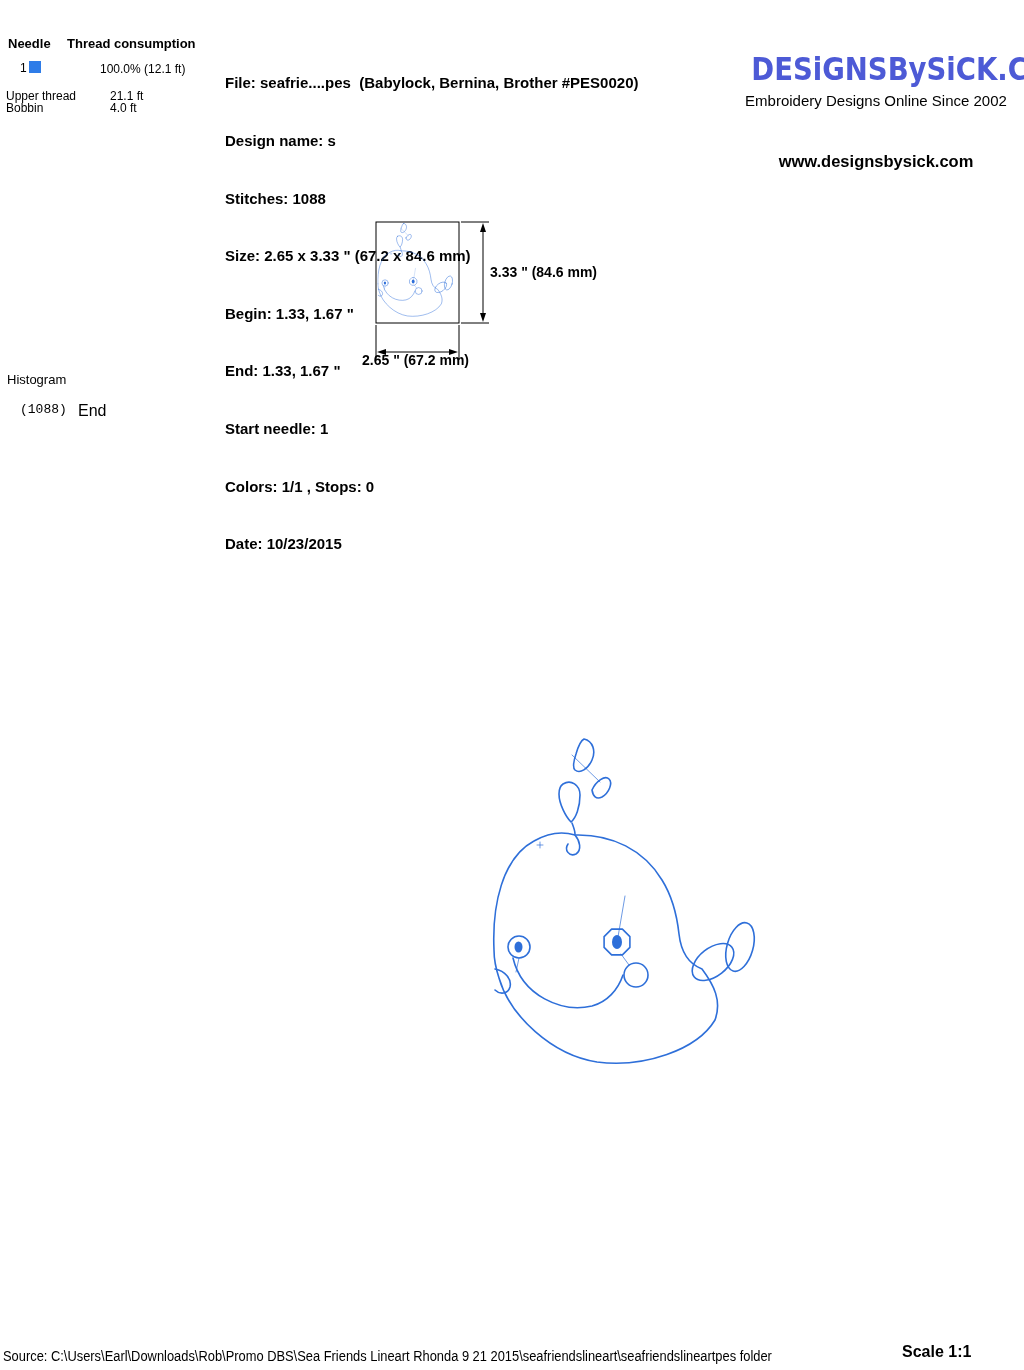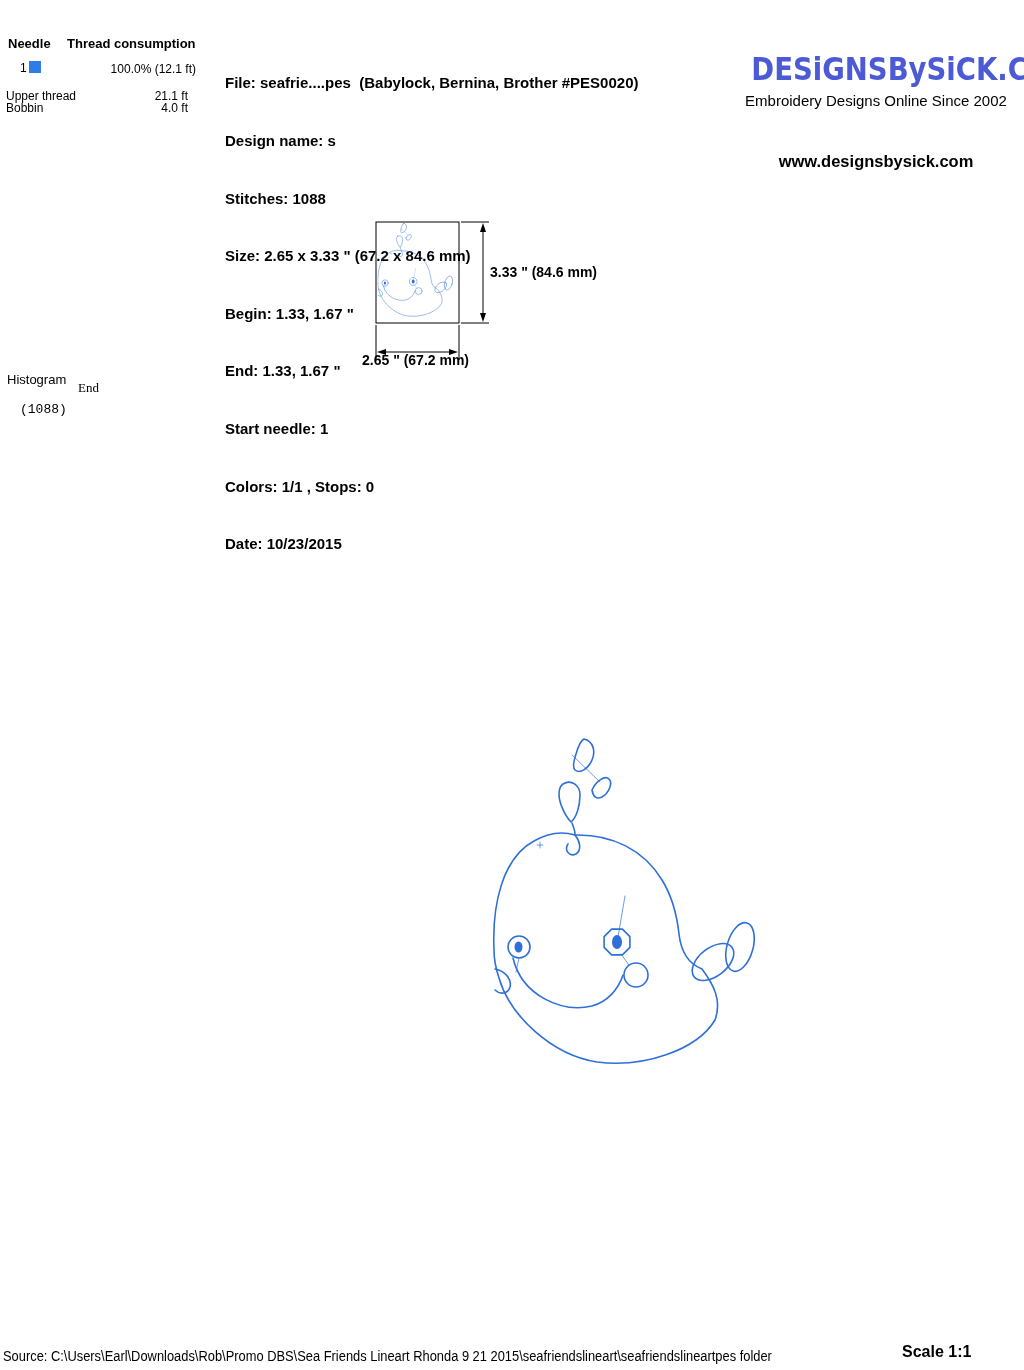--- a/index.html
+++ b/index.html
@@ -10,21 +10,21 @@
     width: 1024px; height: 1370px;
     position: relative;
     overflow: hidden;
   }
   .abs { position: absolute; }
 
   
   .tbl-head { font-weight: bold; font-size: 13px; white-space: nowrap; }
   .tbl-cell { font-size: 12px; white-space: nowrap; }
   .swatch { width: 12px; height: 12px; display: inline-block; }
-  .ralign { text-align: right; }
+  .ralign { }
 
   
   .file-info { left: 225px; top: 35px; font-size: 15px; font-weight: bold; line-height: 19.2px; white-space: pre; }
 
   
   .logo {
     left: 731px; top: 50px; width: 290px; text-align: center;
     font-family: "DejaVu Sans", sans-serif;
     font-size: 32px; font-weight: bold; letter-spacing: 0px;
     transform: scaleX(0.86); transform-origin: center;
@@ -34,21 +34,21 @@
   .website { left: 731px; top: 146px; width: 290px; text-align: center; font-size: 16.5px; font-weight: bold; margin-top: 6px; }
 
   
   .dim-label { font-weight: bold; font-size: 14px; white-space: nowrap; }
   .dim-svg line, .dim-svg path, .dim-svg rect { stroke: #000; stroke-width: 1; fill: none; }
   .dim-svg polygon { fill: #000; stroke: none; }
 
   
   .hist-title { left: 7px; top: 372px; font-size: 13px; text-align: right; }
   .hist-count { left: 20px; top: 402px; font-size: 13px; font-family: "Liberation Mono", monospace; }
-  .hist-end { left: 78px; top: 380px; font-size: 13px; font-family: Liberation Serif, serif; }
+  .hist-end { left: 78px; top: 402px; font-size: 16px; }
 
   
   .whale-color { color: #2e6fd9; }
   .whale-main { fill: none; stroke: currentColor; stroke-width: 1.6; stroke-linecap: round; stroke-linejoin: round; }
   .whale-thin { fill: none; stroke: currentColor; stroke-width: 0.7; stroke-linecap: round; }
   .whale-fill { fill: currentColor; stroke: none; }
 
   
   .footer-source { left: 3px; top: 1348px; font-size: 14px; white-space: nowrap; transform: scaleX(0.92); transform-origin: left center; }
   .footer-scale { left: 902px; top: 1343px; width: 119px; text-align: left; font-size: 16px; font-weight: bold; }

